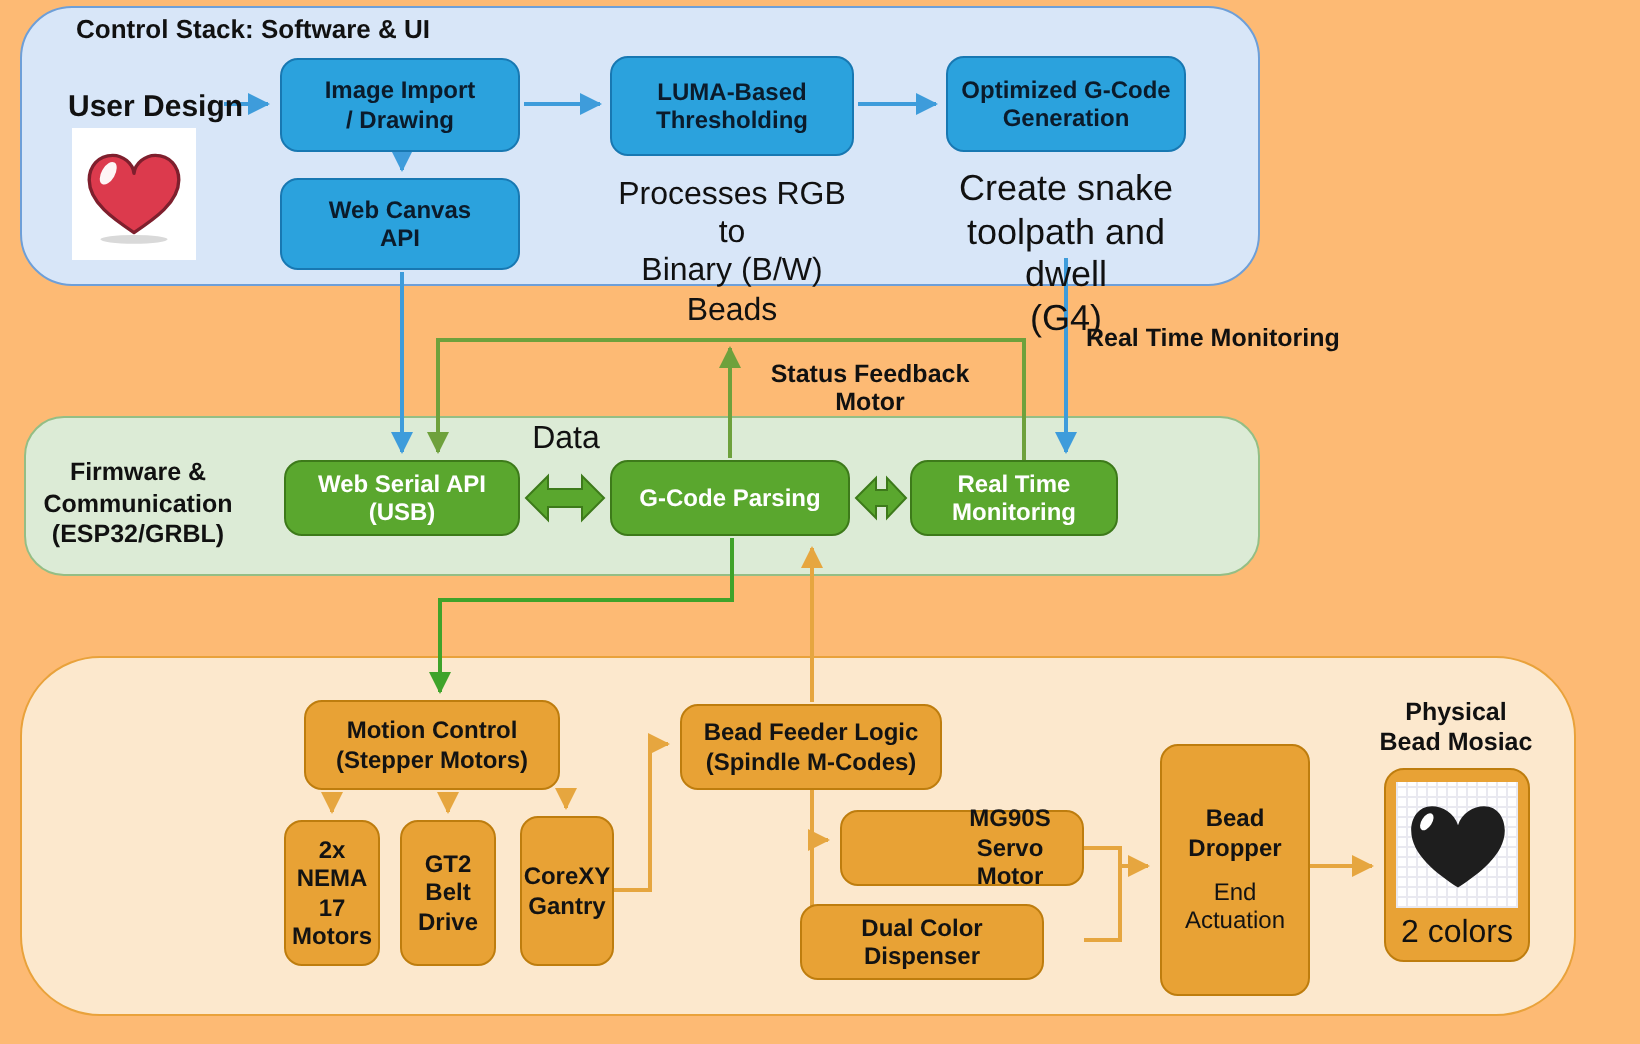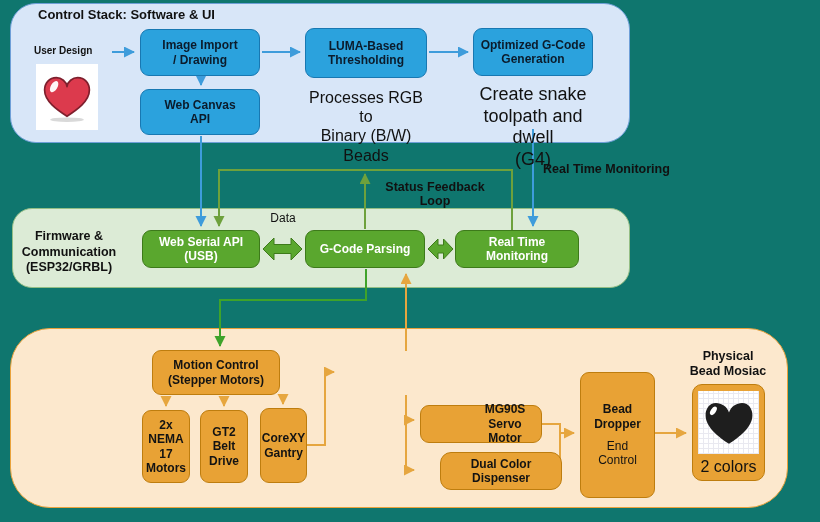--- a/index.html
+++ b/index.html
@@ -1,16 +1,16 @@
 <!DOCTYPE html>
 <html><head>
 <meta charset="utf-8">
 <style>
   html,body{margin:0;padding:0;background:#ffffff;}
-  .canvas{position:relative;width:820px;height:522px;background:#0f766e;overflow:hidden;
+  .canvas{position:relative;width:820px;height:522px;background:#fdba74;overflow:hidden;
           font-family:"Liberation Sans",sans-serif;color:#111;}
   .container{position:absolute;box-sizing:border-box;}
   .ctl{left:10px;top:3px;width:620px;height:140px;background:#D8E6F8;border:1.5px solid #6E9FD8;border-radius:26px;}
   .fw{left:12px;top:208px;width:618px;height:80px;background:#DCEBD6;border:1.5px solid #94BE85;border-radius:20px;}
   .hw{left:10px;top:328px;width:778px;height:180px;background:#FCE8CD;border:1.5px solid #E9A23B;border-radius:40px;}
   .node{position:absolute;box-sizing:border-box;display:flex;flex-direction:column;align-items:center;justify-content:center;
         text-align:center;white-space:pre-line;font-weight:bold;font-size:12px;line-height:1.2;border-radius:9px;z-index:3;}
   .blue-node{background:#2BA2DD;border:1.5px solid #1878B2;color:#0B1B2B;}
   .green-node{background:#5AA72E;border:1.5px solid #3D7A1A;color:#ffffff;}
   .orange-node{background:#E8A235;border:1.5px solid #BE7D0E;color:#131313;}
@@ -73,21 +73,21 @@
     <path d="M406,470 H414" stroke="#E6A63F" stroke-width="2" fill="none" marker-end="url(#mn)"></path>
     <path d="M542,424 H560 V470 H542" stroke="#E6A63F" stroke-width="2" fill="none"></path>
     <path d="M560,433 H574" stroke="#E6A63F" stroke-width="2" fill="none" marker-end="url(#mn)"></path>
     <path d="M655,433 H686" stroke="#E6A63F" stroke-width="2" fill="none" marker-end="url(#mn)"></path>
 
     <polygon points="263,249 274,238 274,244.5 291,244.5 291,238 302,249 291,260 291,253.5 274,253.5 274,260" fill="#5AA72E" stroke="#3D7A1A" stroke-width="1"></polygon>
     <polygon points="428,249 438,239 438,245 443.5,245 443.5,239 453,249 443.5,259 443.5,253 438,253 438,259" fill="#5AA72E" stroke="#3D7A1A" stroke-width="1"></polygon>
   </svg>
 
   <div class="lbl bold" style="left:38px;top:7px;font-size:13px;">Control Stack: Software &amp; UI</div>
-  <div class="lbl bold" style="left:34px;top:45px;font-size:10px;">User Design</div>
+  <div class="lbl bold" style="left:34px;top:45px;font-size:15px;">User Design</div>
 
   <div class="heart-img">
     <svg width="56" height="58" viewBox="0 0 100 95">
       <ellipse cx="50" cy="88" rx="30" ry="4" fill="#d9d9d9"></ellipse>
       <path d="M50,29 C49,20 40,13 31,13 C18,13 10,23 10,35 C10,55 32,70 50,82 C68,70 90,55 90,35 C90,23 82,13 69,13 C60,13 51,20 50,29 Z" fill="#DC3A4D" stroke="#7E1F2D" stroke-width="3" stroke-linejoin="round"></path>
       <ellipse cx="27" cy="29" rx="6" ry="11" fill="#ffffff" opacity="0.95" transform="rotate(30 27 29)"></ellipse>
     </svg>
   </div>
 
   <div class="node blue-node" style="left:140px;top:29px;width:120px;height:47px;">Image Import
@@ -104,49 +104,51 @@
   <div class="lbl" style="left:471px;top:84px;width:124px;font-size:18px;line-height:1.2;">Create snake
 toolpath and dwell
 (G4)</div>
 
   <div class="lbl bold" style="left:16px;top:229px;width:106px;font-size:12.5px;line-height:1.25;">Firmware &amp;
 Communication
 (ESP32/GRBL)</div>
   <div class="node green-node" style="left:142px;top:230px;width:118px;height:38px;">Web Serial API
 (USB)</div>
   <div class="node green-node" style="left:305px;top:230px;width:120px;height:38px;">G-Code Parsing</div>
-  <div class="node green-node" style="left:455px;top:230px;width:124px;height:38px;">Real Time
+  <div class="node green-node" style="left:455px;top:230px;width:104px;height:38px;">Real Time
 Monitoring</div>
 
-  <div class="lbl" style="left:262px;top:211px;width:42px;font-size:12px;">Data</div>
+  <div class="lbl" style="left:262px;top:211px;width:42px;font-size:16px;">Data</div>
   <div class="lbl bold" style="left:383px;top:180px;width:104px;font-size:12.5px;line-height:1.15;">Status Feedback
-Loop</div>
+Motor</div>
   <div class="lbl bold" style="left:543px;top:162px;width:130px;font-size:12.5px;text-align:left;">Real Time Monitoring</div>
 
   <div class="node orange-node" style="left:152px;top:350px;width:128px;height:45px;">Motion Control
 (Stepper Motors)</div>
   <div class="node orange-node" style="left:142px;top:410px;width:48px;height:73px;">2x
 NEMA
 17
 Motors</div>
   <div class="node orange-node" style="left:200px;top:410px;width:48px;height:73px;">GT2
 Belt
 Drive</div>
   <div class="node orange-node" style="left:260px;top:408px;width:47px;height:75px;">CoreXY
 Gantry</div>
+  <div class="node orange-node" style="left:340px;top:352px;width:131px;height:43px;">Bead Feeder Logic
+(Spindle M-Codes)</div>
   <div class="node orange-node" style="left:420px;top:405px;width:122px;height:38px;padding-left:48px;">MG90S Servo
 Motor</div>
-  <div class="node orange-node" style="left:440px;top:452px;width:122px;height:38px;border-radius:11px;">Dual Color
+  <div class="node orange-node" style="left:400px;top:452px;width:122px;height:38px;">Dual Color
 Dispenser</div>
 
   <div class="node orange-node" style="left:580px;top:372px;width:75px;height:126px;">
     <span>Bead
 Dropper</span>
     <span class="dropper-sub">End
-Control</span>
+Actuation</span>
   </div>
 
   <div class="lbl bold" style="left:682px;top:349px;width:92px;font-size:12.5px;line-height:1.2;">Physical
 Bead Mosiac</div>
   <div class="node orange-node mosaic-box">
     <div class="mosaic-inner">
       <svg width="52" height="50" viewBox="0 0 60 56">
         <path d="M30,16 C28,9 21,5 15,5 C7,5 3,12 3,19 C3,33 18,44 30,52 C42,44 57,33 57,19 C57,12 53,5 45,5 C39,5 32,9 30,16 Z" fill="#1E1E1E"></path>
         <ellipse cx="12" cy="14" rx="3" ry="5.5" fill="#ffffff" transform="rotate(33 12 14)"></ellipse>
       </svg>

